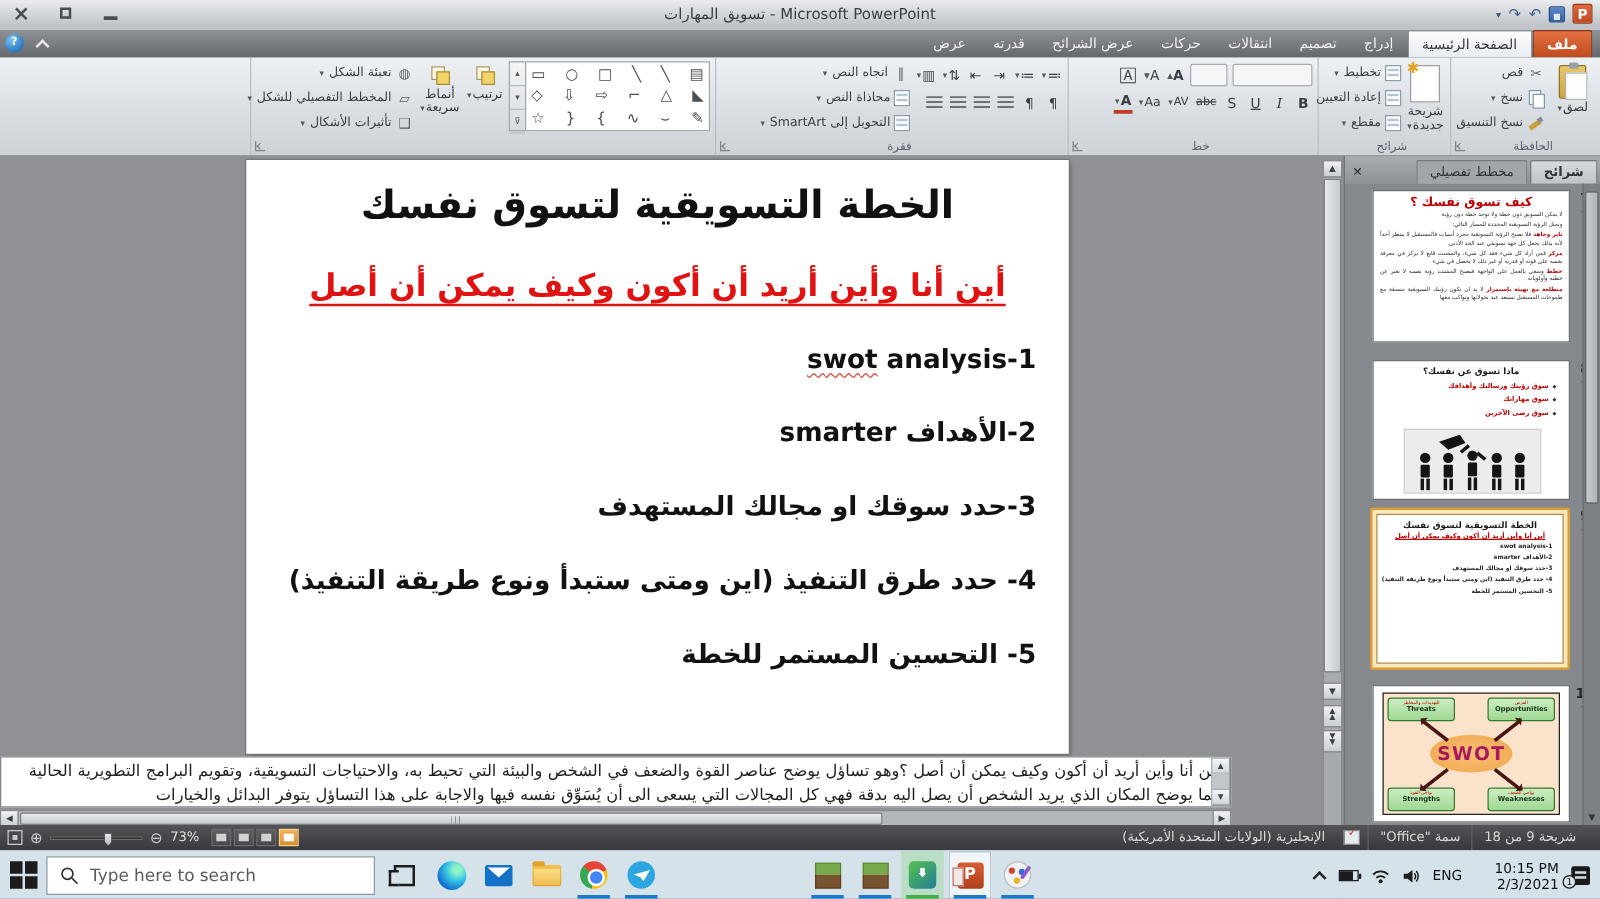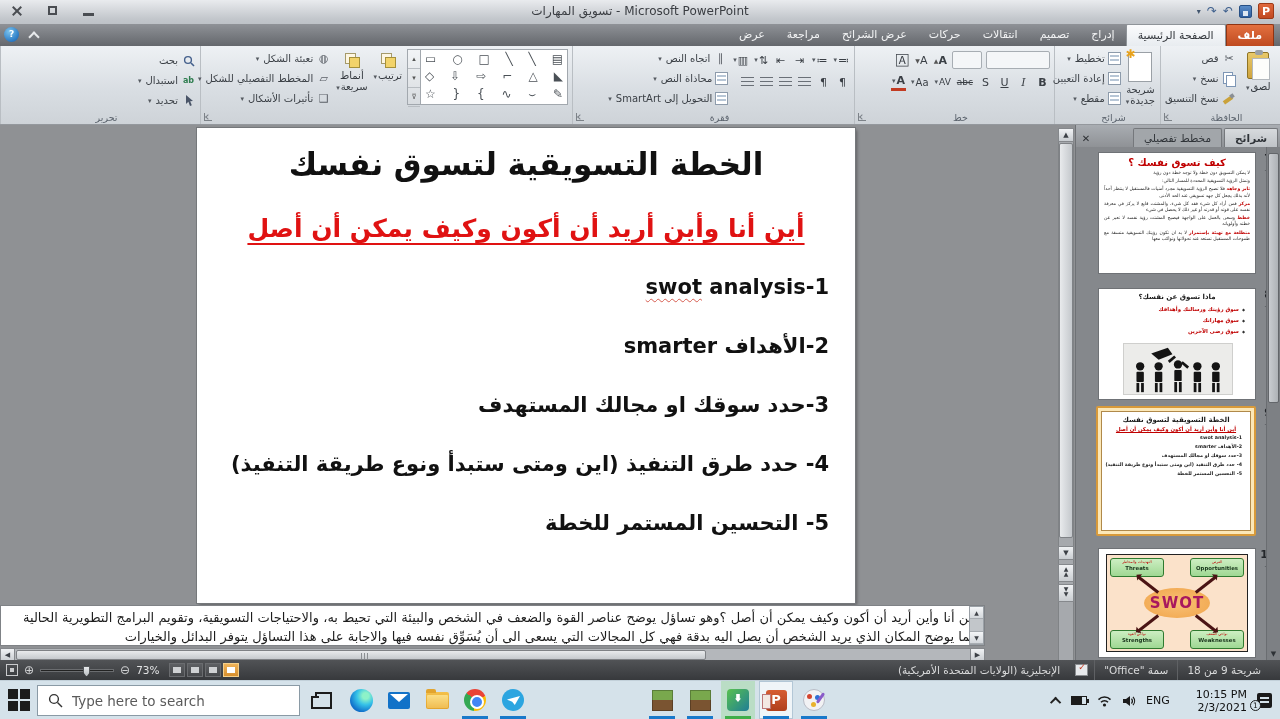--- a/index.html
+++ b/index.html
@@ -258,21 +258,21 @@
       <span class="collapse"></span>
     </div>
     <div class="tabs">
       <span class="tab file">ملف</span>
       <span class="tab active">الصفحة الرئيسية</span>
       <span class="tab">إدراج</span>
       <span class="tab">تصميم</span>
       <span class="tab">انتقالات</span>
       <span class="tab">حركات</span>
       <span class="tab">عرض الشرائح</span>
-      <span class="tab">مراجعة</span>
+      <span class="tab">قدرته</span>
       <span class="tab">عرض</span>
     </div>
   </div>
 
   <div class="ribbon">
 
     <div class="rgroup" style="width:120px">
       <div class="gbody">
         <div class="bigbtn">
           <span class="ic-clipboard"></span>
@@ -450,46 +450,20 @@
             </div>
           <div class="srow dd">
               <span class="ic">❑</span>
               <span>تأثيرات الأشكال</span>
             </div>
         </div>
       </div>
       <div class="dlaunch"></div>
     </div>
 
-    <div class="rgroup" style="flex:1">
-      <div class="pstack" style="padding-top:2px">
-        <div class="srow">
-          <span class="ic">
-            <svg width="12" height="12" viewBox="0 0 12 12">
-                <circle cx="5" cy="5" r="3.4" fill="none" stroke="#44608c" stroke-width="1.4"></circle>
-                <line x1="8" y1="8" x2="11" y2="11" stroke="#44608c" stroke-width="1.6"></line>
-              </svg>
-          </span>
-            <span>بحث</span>
-        </div>
-        <div class="srow dd">
-            <span class="ic" style="color:#2e7d4f;font-size:8px;font-weight:bold">ab</span>
-            <span>استبدال</span>
-          </div>
-        <div class="srow dd">
-          <span class="ic">
-            <svg width="10" height="12" viewBox="0 0 10 12">
-                <path d="M2 0 L2 9 L4.4 6.8 L6 11 L7.8 10.2 L6.2 6.2 L9 6 Z" fill="#4a5568"></path>
-              </svg>
-          </span>
-            <span>تحديد</span>
-        </div>
-      </div>
-      <div class="glabel">تحرير</div>
-    </div>
   </div>
 
   <div class="docarea">
 
     <div class="slide">
       <div class="s-title">الخطة التسويقية لتسوق نفسك</div>
       <div class="s-sub">أين أنا وأين أريد أن أكون وكيف يمكن أن أصل</div>
       <div class="s-item ltr" style="top:147px"><span class="wavy">swot</span><span> analysis-1</span></div>
       <div class="s-item" style="top:206px">2-الأهداف smarter</div>
       <div class="s-item" style="top:265px">3-حدد سوقك او مجالك المستهدف</div>

